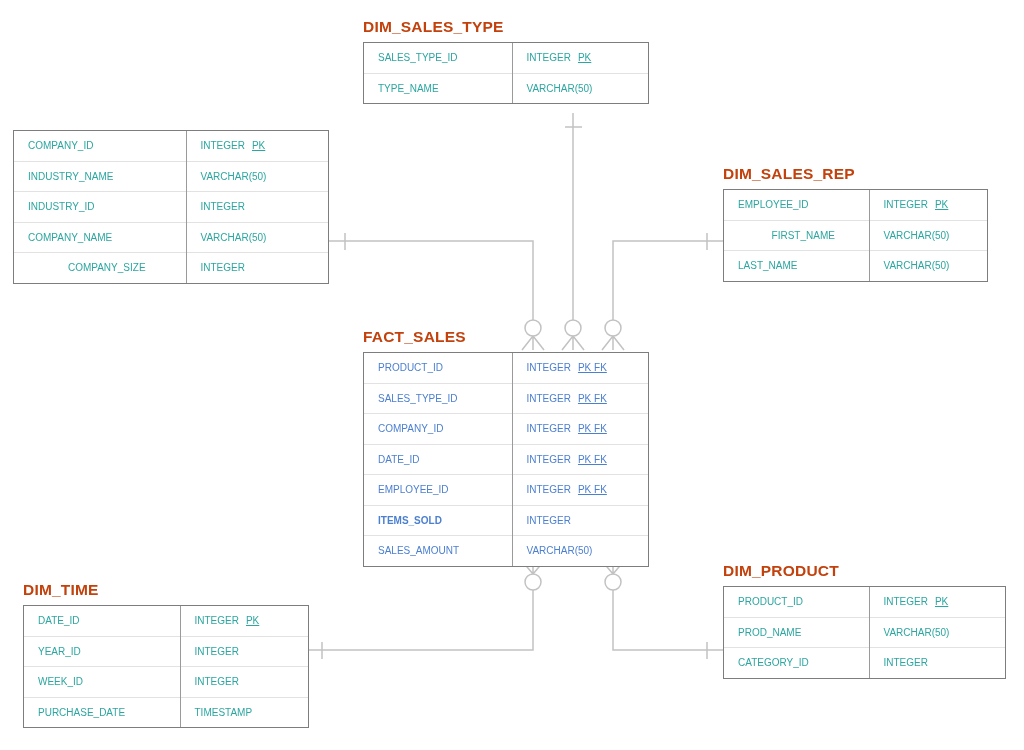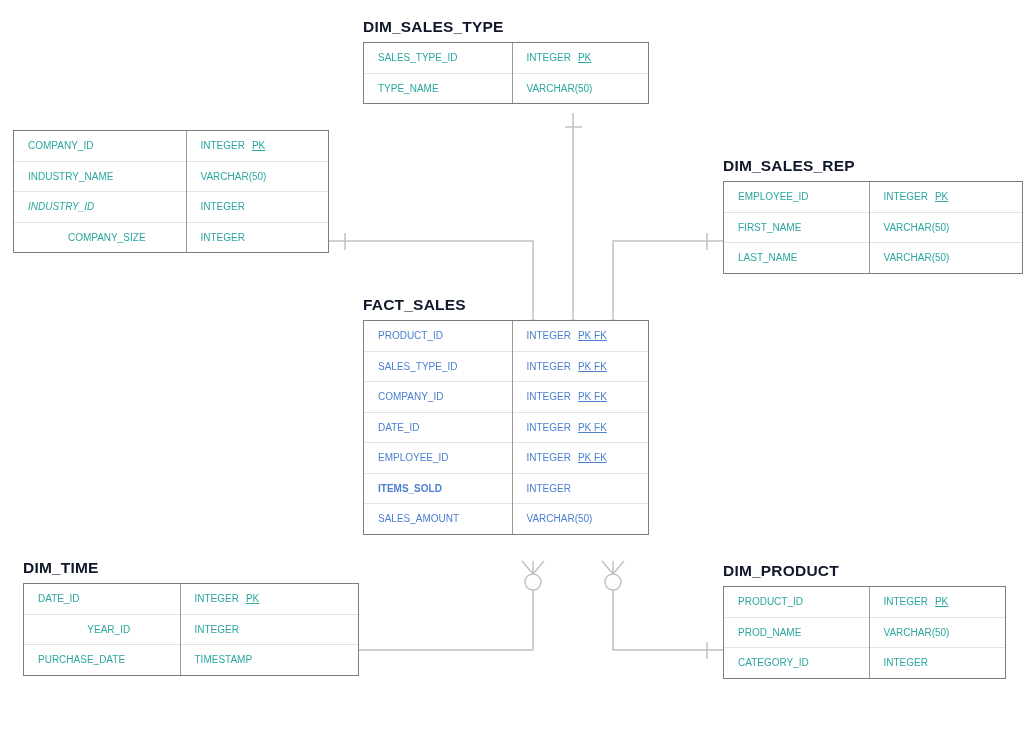--- a/index.html
+++ b/index.html
@@ -22,21 +22,21 @@
     width: 1024px;
     height: 750px;
     pointer-events: none;
   }
   .entity {
     position: absolute;
   }
   .entity-title {
     font-size: 15.5px;
     font-weight: bold;
-    color: #0f172a;
+    color: #c2410c;
     letter-spacing: 0.2px;
     margin-bottom: 6px;
     white-space: nowrap;
   }
   .entity-box {
     border: 1.4px solid #7d7d7d;
     background: #ffffff;
     box-sizing: border-box;
   }
   table.attrs {
@@ -147,59 +147,63 @@
         <tbody>
           <tr>
             <td class="attr-name" style="height: 29.5px; line-height: 29.5px;">COMPANY_ID</td>
             <td class="attr-type" style="height: 29.5px; line-height: 29.5px;"><span>INTEGER</span><span class="keytag">PK</span></td>
           </tr>
           <tr>
             <td class="attr-name" style="height: 29.5px; line-height: 29.5px;">INDUSTRY_NAME</td>
             <td class="attr-type" style="height: 29.5px; line-height: 29.5px;"><span>VARCHAR(50)</span><span class="keytag"></span></td>
           </tr>
           <tr>
-            <td class="attr-name" style="height: 29.5px; line-height: 29.5px; font-style: italic;">INDUSTRY_ID</td>
-            <td class="attr-type" style="height: 29.5px; line-height: 29.5px;"><span>INTEGER</span><span class="keytag"></span></td>
+            <td class="attr-name" style="height: 29.5px; line-height: 29.5px;">INDUSTRY_ID</td>
+            <td class="attr-type" style="height: 29.5px; line-height: 29.5px;"><span>INTEGER</span><span class="keytag"></span></td>
+          </tr>
+          <tr>
+            <td class="attr-name" style="height: 29.5px; line-height: 29.5px;">COMPANY_NAME</td>
+            <td class="attr-type" style="height: 29.5px; line-height: 29.5px;"><span>VARCHAR(50)</span><span class="keytag"></span></td>
           </tr>
           <tr>
             <td class="attr-name" style="height: 29.5px; line-height: 29.5px; text-align: center;">COMPANY_SIZE</td>
             <td class="attr-type" style="height: 29.5px; line-height: 29.5px;"><span>INTEGER</span><span class="keytag"></span></td>
           </tr>
         </tbody>
       </table>
     </div>
   </div>
 
-  <div class="entity" style="left:723px; top:157px; width:300px;">
+  <div class="entity" style="left:723px; top:165px; width:265px;">
     <div class="entity-title">DIM_SALES_REP</div>
     <div class="entity-box">
       <table class="attrs teal">
         <colgroup>
             <col style="width:145px">
             <col>
           </colgroup>
         <tbody>
           <tr>
             <td class="attr-name" style="height: 29.5px; line-height: 29.5px;">EMPLOYEE_ID</td>
             <td class="attr-type" style="height: 29.5px; line-height: 29.5px;"><span>INTEGER</span><span class="keytag">PK</span></td>
           </tr>
           <tr>
-            <td class="attr-name" style="height: 29.5px; line-height: 29.5px;">FIRST_NAME</td>
+            <td class="attr-name" style="height: 29.5px; line-height: 29.5px; text-align: center;">FIRST_NAME</td>
             <td class="attr-type" style="height: 29.5px; line-height: 29.5px;"><span>VARCHAR(50)</span><span class="keytag"></span></td>
           </tr>
           <tr>
             <td class="attr-name" style="height: 29.5px; line-height: 29.5px;">LAST_NAME</td>
             <td class="attr-type" style="height: 29.5px; line-height: 29.5px;"><span>VARCHAR(50)</span><span class="keytag"></span></td>
           </tr>
         </tbody>
       </table>
     </div>
   </div>
 
-  <div class="entity" style="left:363px; top:296px; width:286px;">
+  <div class="entity" style="left:363px; top:328px; width:286px;">
     <div class="entity-title">FACT_SALES</div>
     <div class="entity-box">
       <table class="attrs blue">
         <colgroup>
             <col style="width:148px">
             <col>
           </colgroup>
         <tbody>
           <tr>
             <td class="attr-name" style="height: 29.5px; line-height: 29.5px;">PRODUCT_ID</td>
@@ -227,35 +231,39 @@
           </tr>
           <tr>
             <td class="attr-name" style="height: 29.5px; line-height: 29.5px;">SALES_AMOUNT</td>
             <td class="attr-type" style="height: 29.5px; line-height: 29.5px;"><span>VARCHAR(50)</span><span class="keytag"></span></td>
           </tr>
         </tbody>
       </table>
     </div>
   </div>
 
-  <div class="entity" style="left:23px; top:559px; width:336px;">
+  <div class="entity" style="left:23px; top:581px; width:286px;">
     <div class="entity-title">DIM_TIME</div>
     <div class="entity-box">
       <table class="attrs teal">
         <colgroup>
             <col style="width:156px">
             <col>
           </colgroup>
         <tbody>
           <tr>
             <td class="attr-name" style="height: 29.5px; line-height: 29.5px;">DATE_ID</td>
             <td class="attr-type" style="height: 29.5px; line-height: 29.5px;"><span>INTEGER</span><span class="keytag">PK</span></td>
           </tr>
           <tr>
-            <td class="attr-name" style="height: 29.5px; line-height: 29.5px; text-align: center;">YEAR_ID</td>
+            <td class="attr-name" style="height: 29.5px; line-height: 29.5px;">YEAR_ID</td>
+            <td class="attr-type" style="height: 29.5px; line-height: 29.5px;"><span>INTEGER</span><span class="keytag"></span></td>
+          </tr>
+          <tr>
+            <td class="attr-name" style="height: 29.5px; line-height: 29.5px;">WEEK_ID</td>
             <td class="attr-type" style="height: 29.5px; line-height: 29.5px;"><span>INTEGER</span><span class="keytag"></span></td>
           </tr>
           <tr>
             <td class="attr-name" style="height: 29.5px; line-height: 29.5px;">PURCHASE_DATE</td>
             <td class="attr-type" style="height: 29.5px; line-height: 29.5px;"><span>TIMESTAMP</span><span class="keytag"></span></td>
           </tr>
         </tbody>
       </table>
     </div>
   </div>

